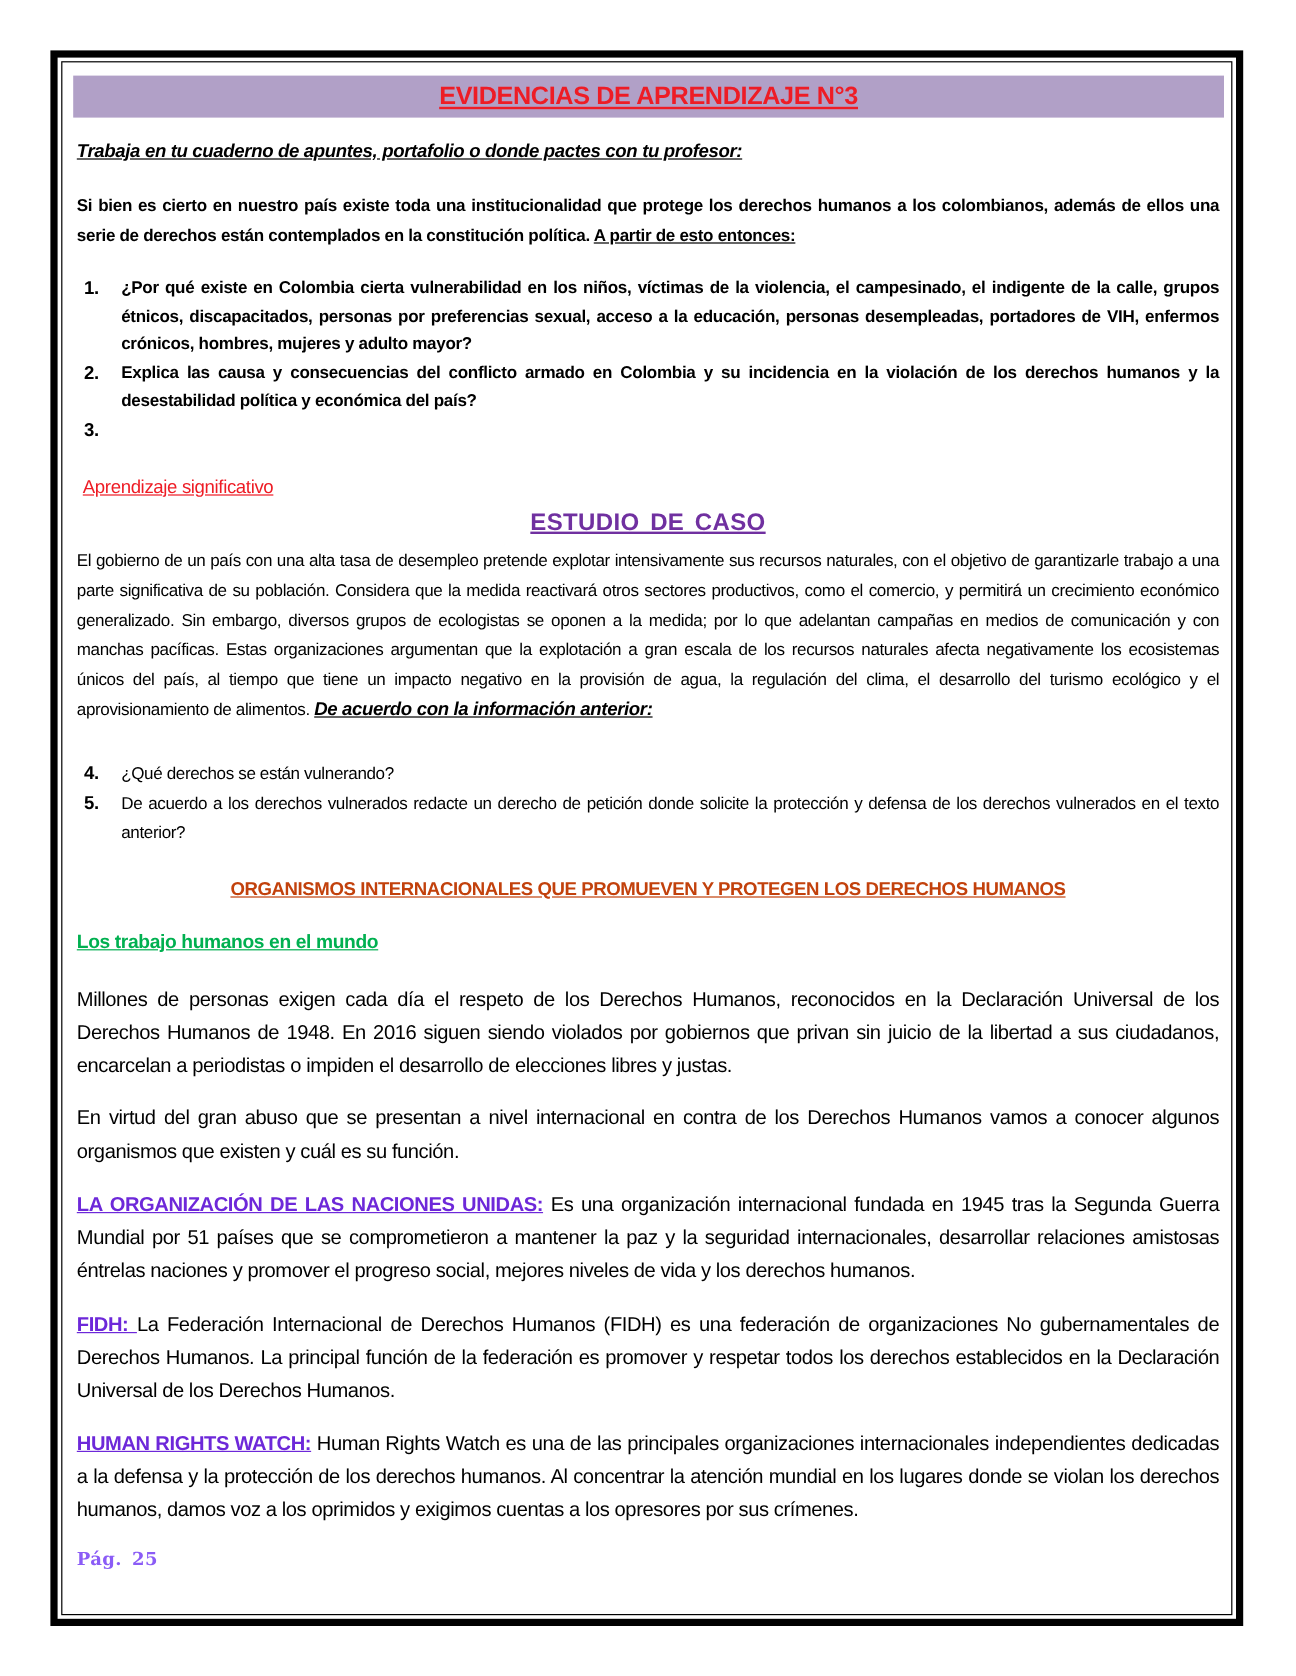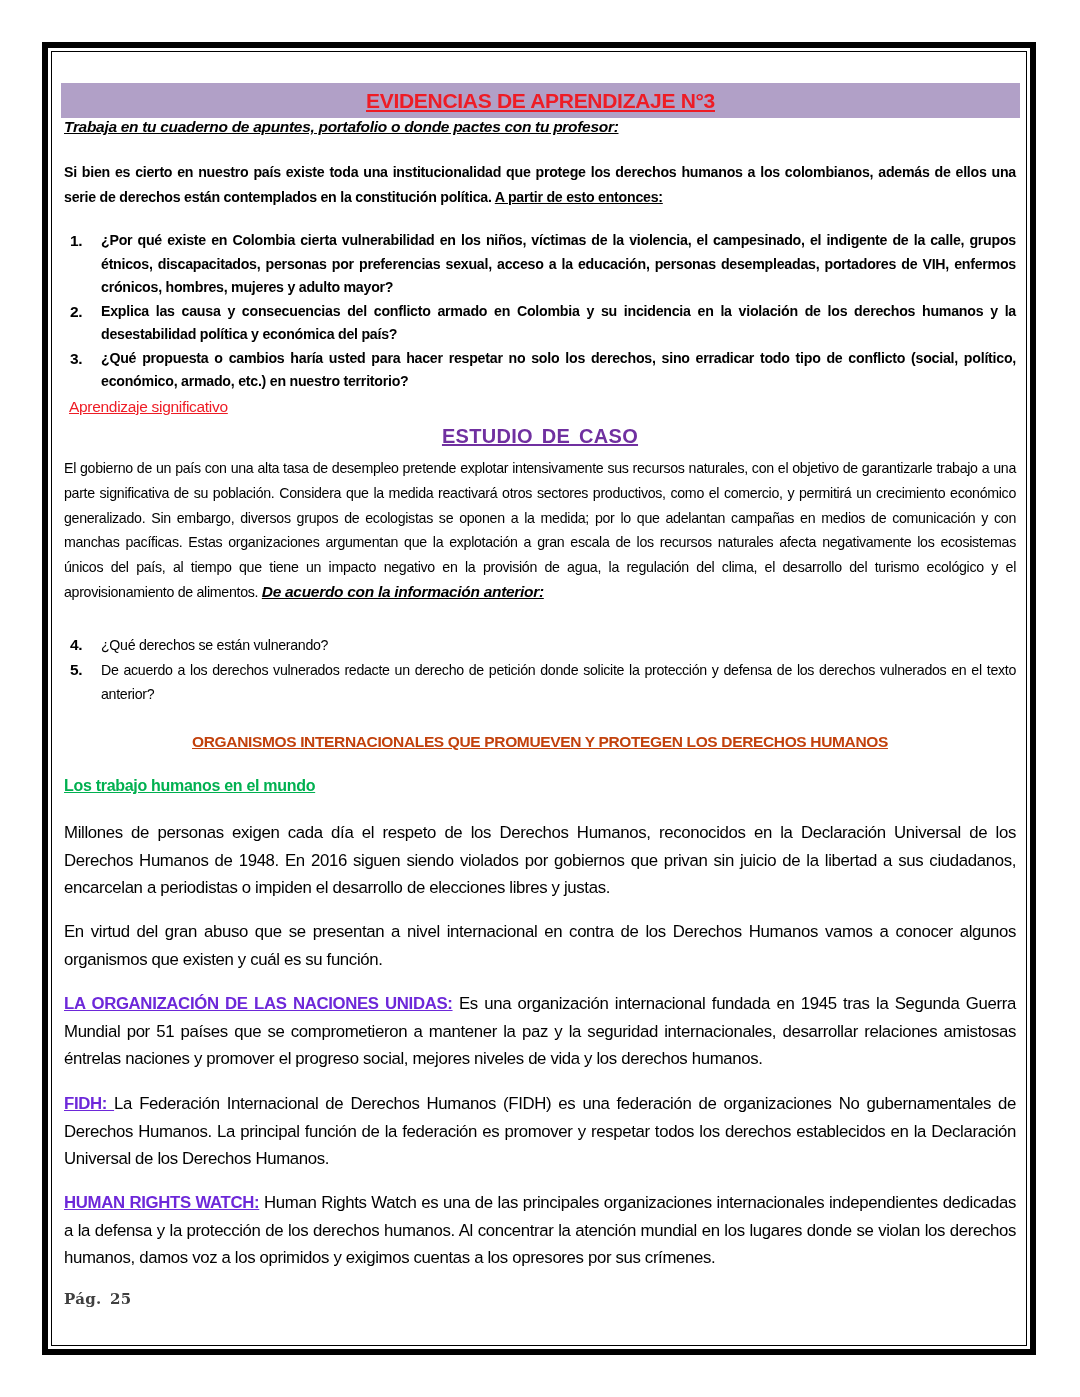--- a/index.html
+++ b/index.html
@@ -13,21 +13,20 @@
     border: 1.5px solid #000;
   }
   .title-bar {
     position: absolute; left: 61px; top: 63px; width: 959px; height: 35px;
     background: #b1a0c7;
     text-align: center;
     font-family: "Liberation Sans", sans-serif;
     font-weight: bold; font-size: 21px; line-height: 35px;
     color: #ee1c25; text-decoration: underline;
     letter-spacing: -0.3px;
-    margin-top: 20px;
   }
   .abs { position: absolute; font-family: "Liberation Sans", sans-serif; }
   .instr {
     left: 64px; top: 118px; font-weight: bold; font-style: italic;
     text-decoration: underline; font-size: 15.5px; letter-spacing: -0.3px;
   }
   .intro {
     left: 64px; top: 160px; width: 952px; font-weight: bold; font-size: 14.2px;
     line-height: 25px; text-align: justify; letter-spacing: -0.25px;
   }
@@ -69,21 +68,21 @@
   }
   .p1 { top: 819px; }
   .p2 { top: 918px; }
   .p3 { top: 990px; }
   .p4 { top: 1090px; }
   .p5 { top: 1189px; }
   .lbl-red {
     color: #6d28d9; font-weight: bold; text-decoration: underline;
   }
   .pag {
-    left: 64px; top: 1290px; color: #404040; font-weight: bold; font-size: 15px;
+    left: 64px; top: 1290px; color: #8b5cf6; font-weight: bold; font-size: 15px;
     font-family: "DejaVu Serif", serif; letter-spacing: 0.3px; word-spacing: 3px;
   }
 </style>
 </head>
 <body>
 
 <div class="frame-outer">
   <div class="frame-inner"></div>
 </div>
 
@@ -99,21 +98,20 @@
   <div class="qitem">
     <span class="qnum">1.</span>
     <span>¿Por qué existe en Colombia cierta vulnerabilidad en los niños, víctimas de la violencia, el campesinado, el indigente  de la calle,  grupos étnicos, discapacitados, personas por preferencias sexual, acceso a la educación, personas desempleadas, portadores de VIH, enfermos crónicos, hombres, mujeres y adulto mayor?</span>
   </div>
   <div class="qitem">
     <span class="qnum">2.</span>
     <span>Explica las  causa  y consecuencias del conflicto armado en Colombia  y su incidencia  en la  violación de los derechos humanos y la desestabilidad  política  y  económica del país?</span>
   </div>
   <div class="qitem">
     <span class="qnum">3.</span>
-    <span>¿Qué propuesta o cambios haría usted para hacer respetar no solo los derechos, sino erradicar todo tipo de conflicto (social, político, económico, armado, etc.) en nuestro territorio?</span>
   </div>
 </div>
 
 <div class="abs aprend">Aprendizaje significativo</div>
 
 <div class="abs caso-title">ESTUDIO  DE  CASO</div>
 
 <div class="abs caso-text">
   <span>El gobierno de un país con una alta tasa de desempleo pretende explotar intensivamente sus recursos naturales, con el objetivo de garantizarle trabajo a una parte significativa de su población. Considera que la medida reactivará otros sectores productivos, como el comercio, y permitirá un crecimiento económico generalizado. Sin embargo, diversos grupos de ecologistas se oponen a la medida; por lo que adelantan campañas en medios de comunicación y con manchas pacíficas. Estas organizaciones argumentan que la explotación a gran escala de los recursos naturales afecta negativamente los ecosistemas únicos del país, al tiempo que tiene un impacto negativo en la provisión de agua, la regulación del clima, el desarrollo del turismo ecológico y el aprovisionamiento de alimentos. </span><span class="caso-lead">De acuerdo con la información anterior:</span>
 </div>

